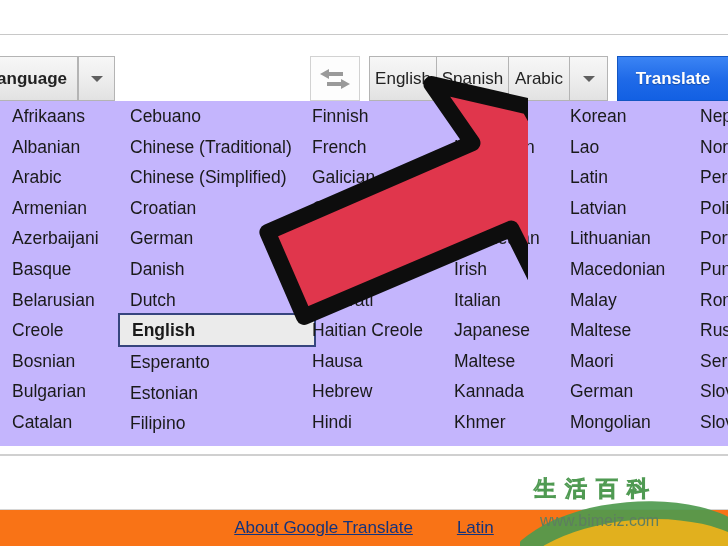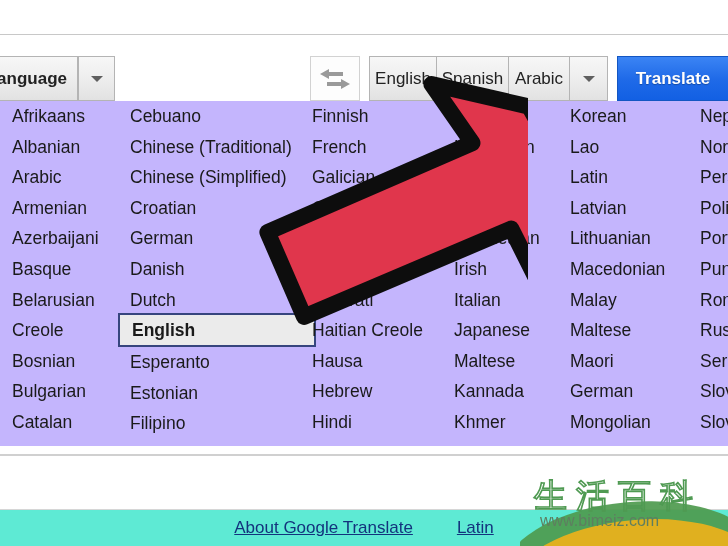--- a/index.html
+++ b/index.html
@@ -162,21 +162,21 @@
     width: 728px;
     height: 1px;
     background: #d6d6d6;
   }
   #footer {
     position: absolute;
     left: 0;
     top: 510px;
     width: 728px;
     height: 36px;
-    background: #5eead4;
+    background: #f97316;
     display: flex;
     align-items: center;
     justify-content: center;
     gap: 44px;
   }
   .footer-link {
     font-size: 17px;
     color: #13337d;
     white-space: nowrap;
   }
@@ -202,21 +202,21 @@
   #wm-swoosh-gold {
     position: absolute; left: -10px; bottom: -44px;
     width: 250px; height: 70px;
     background: #e8b11c;
     border-radius: 60% 60% 0 0 / 100% 100% 0 0;
     transform: rotate(-5deg);
     opacity: .95;
   }
   #wm-cn {
     position: absolute; left: 14px; top: 8px;
-    font-size: 33px;
+    font-size: 22px;
     letter-spacing: 9px;
     color: transparent;
     -webkit-text-stroke: 1.6px #4f9a52;
     font-family: Liberation Sans, sans-serif;
     white-space: nowrap;
     text-align: center;
   }
   #wm-url {
     position: absolute; left: 20px; top: 46px;
     font-size: 16px;

